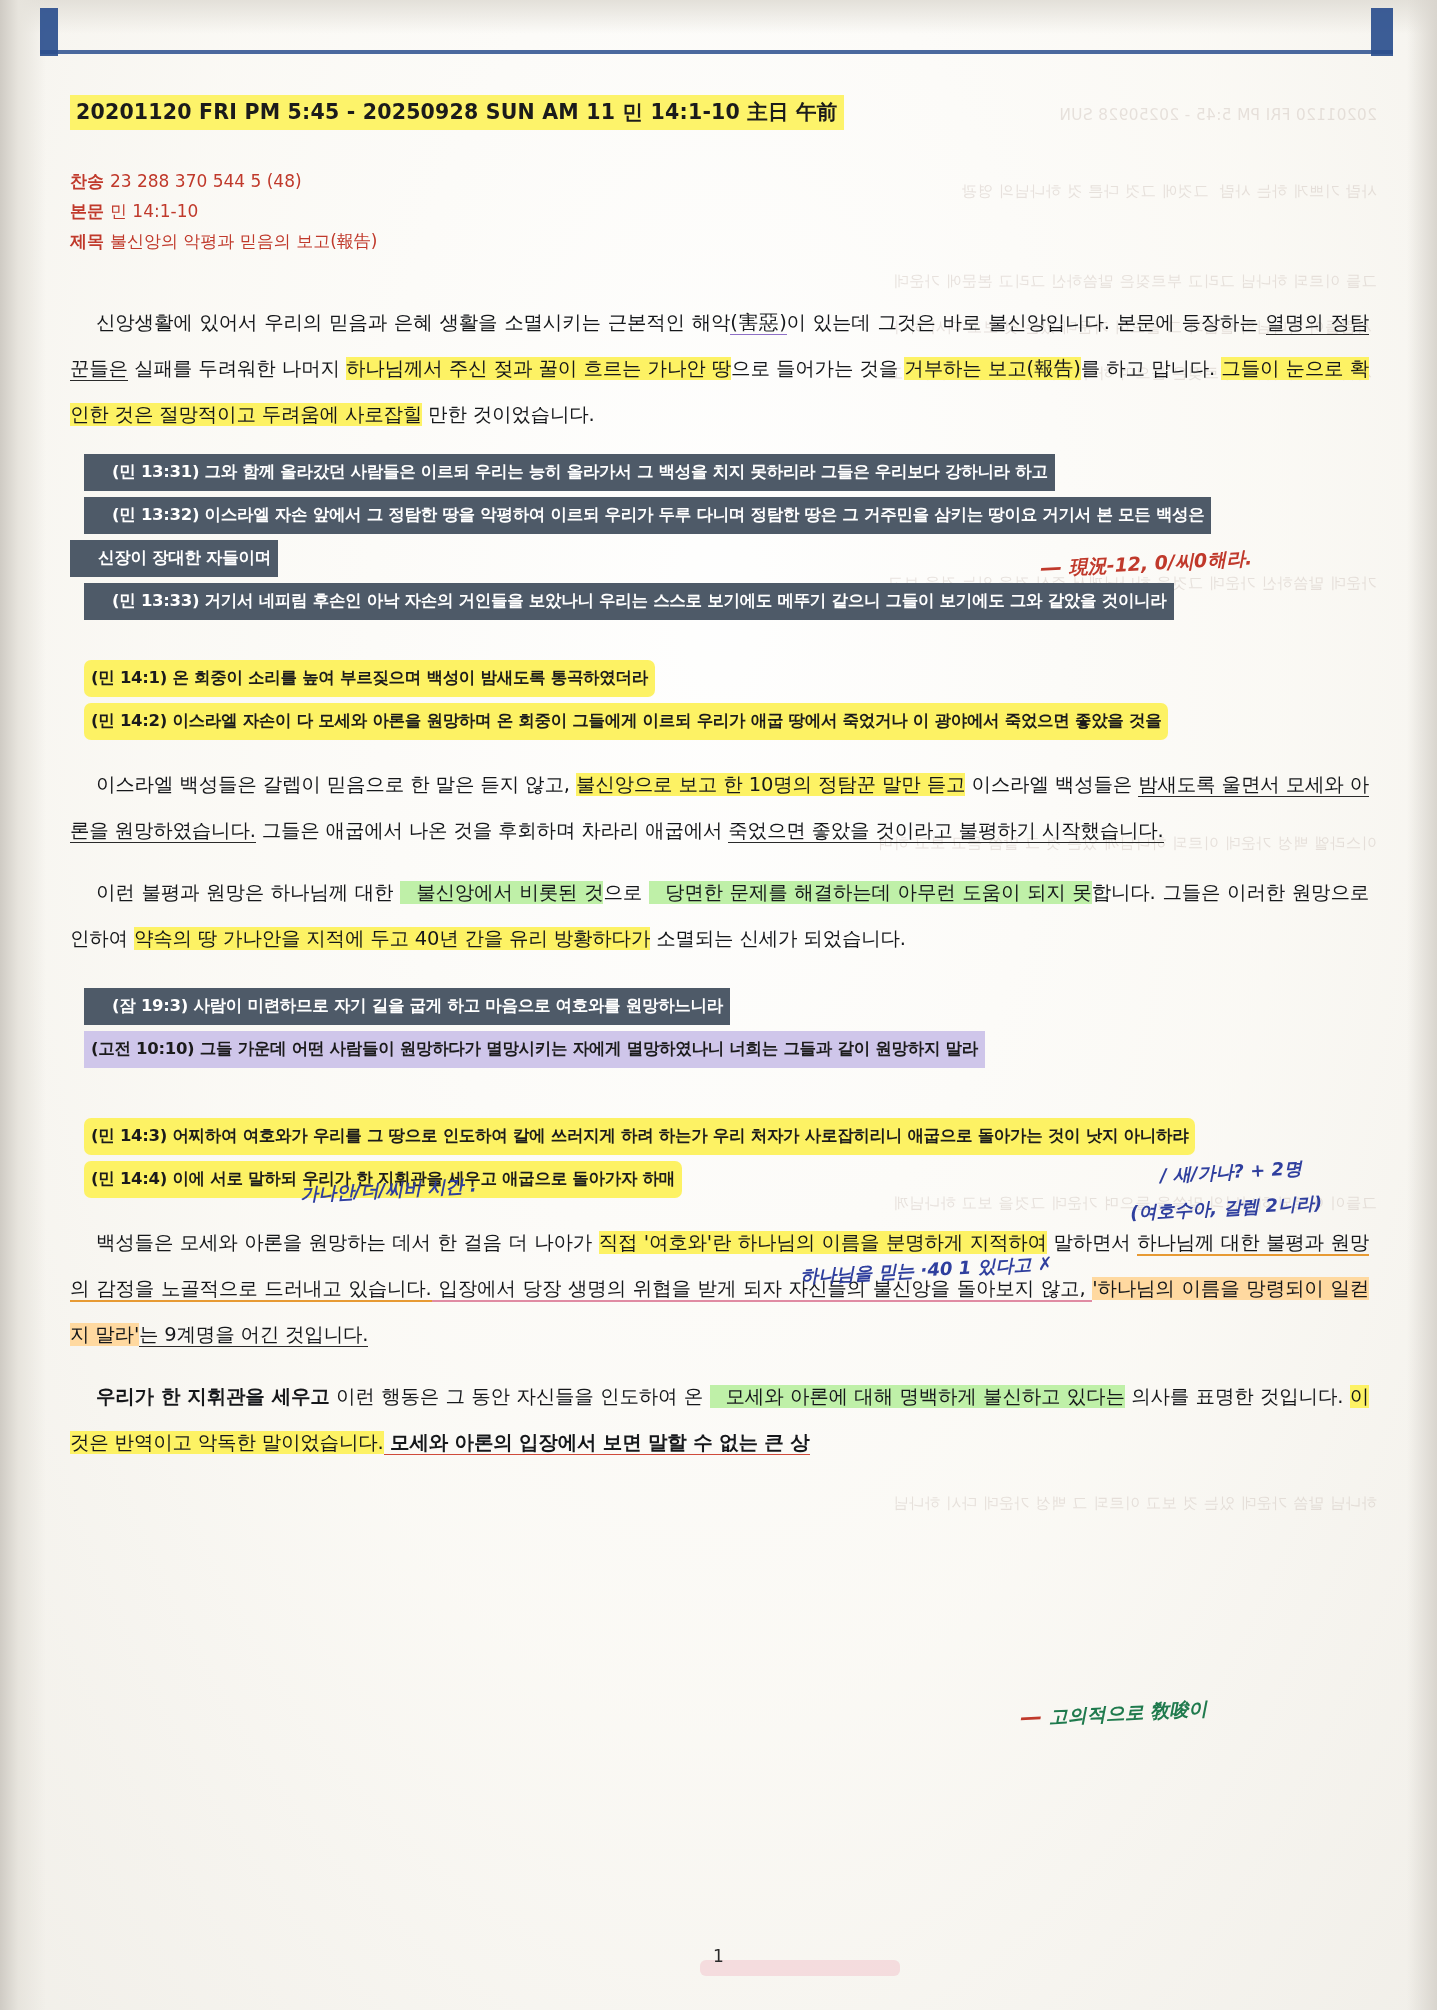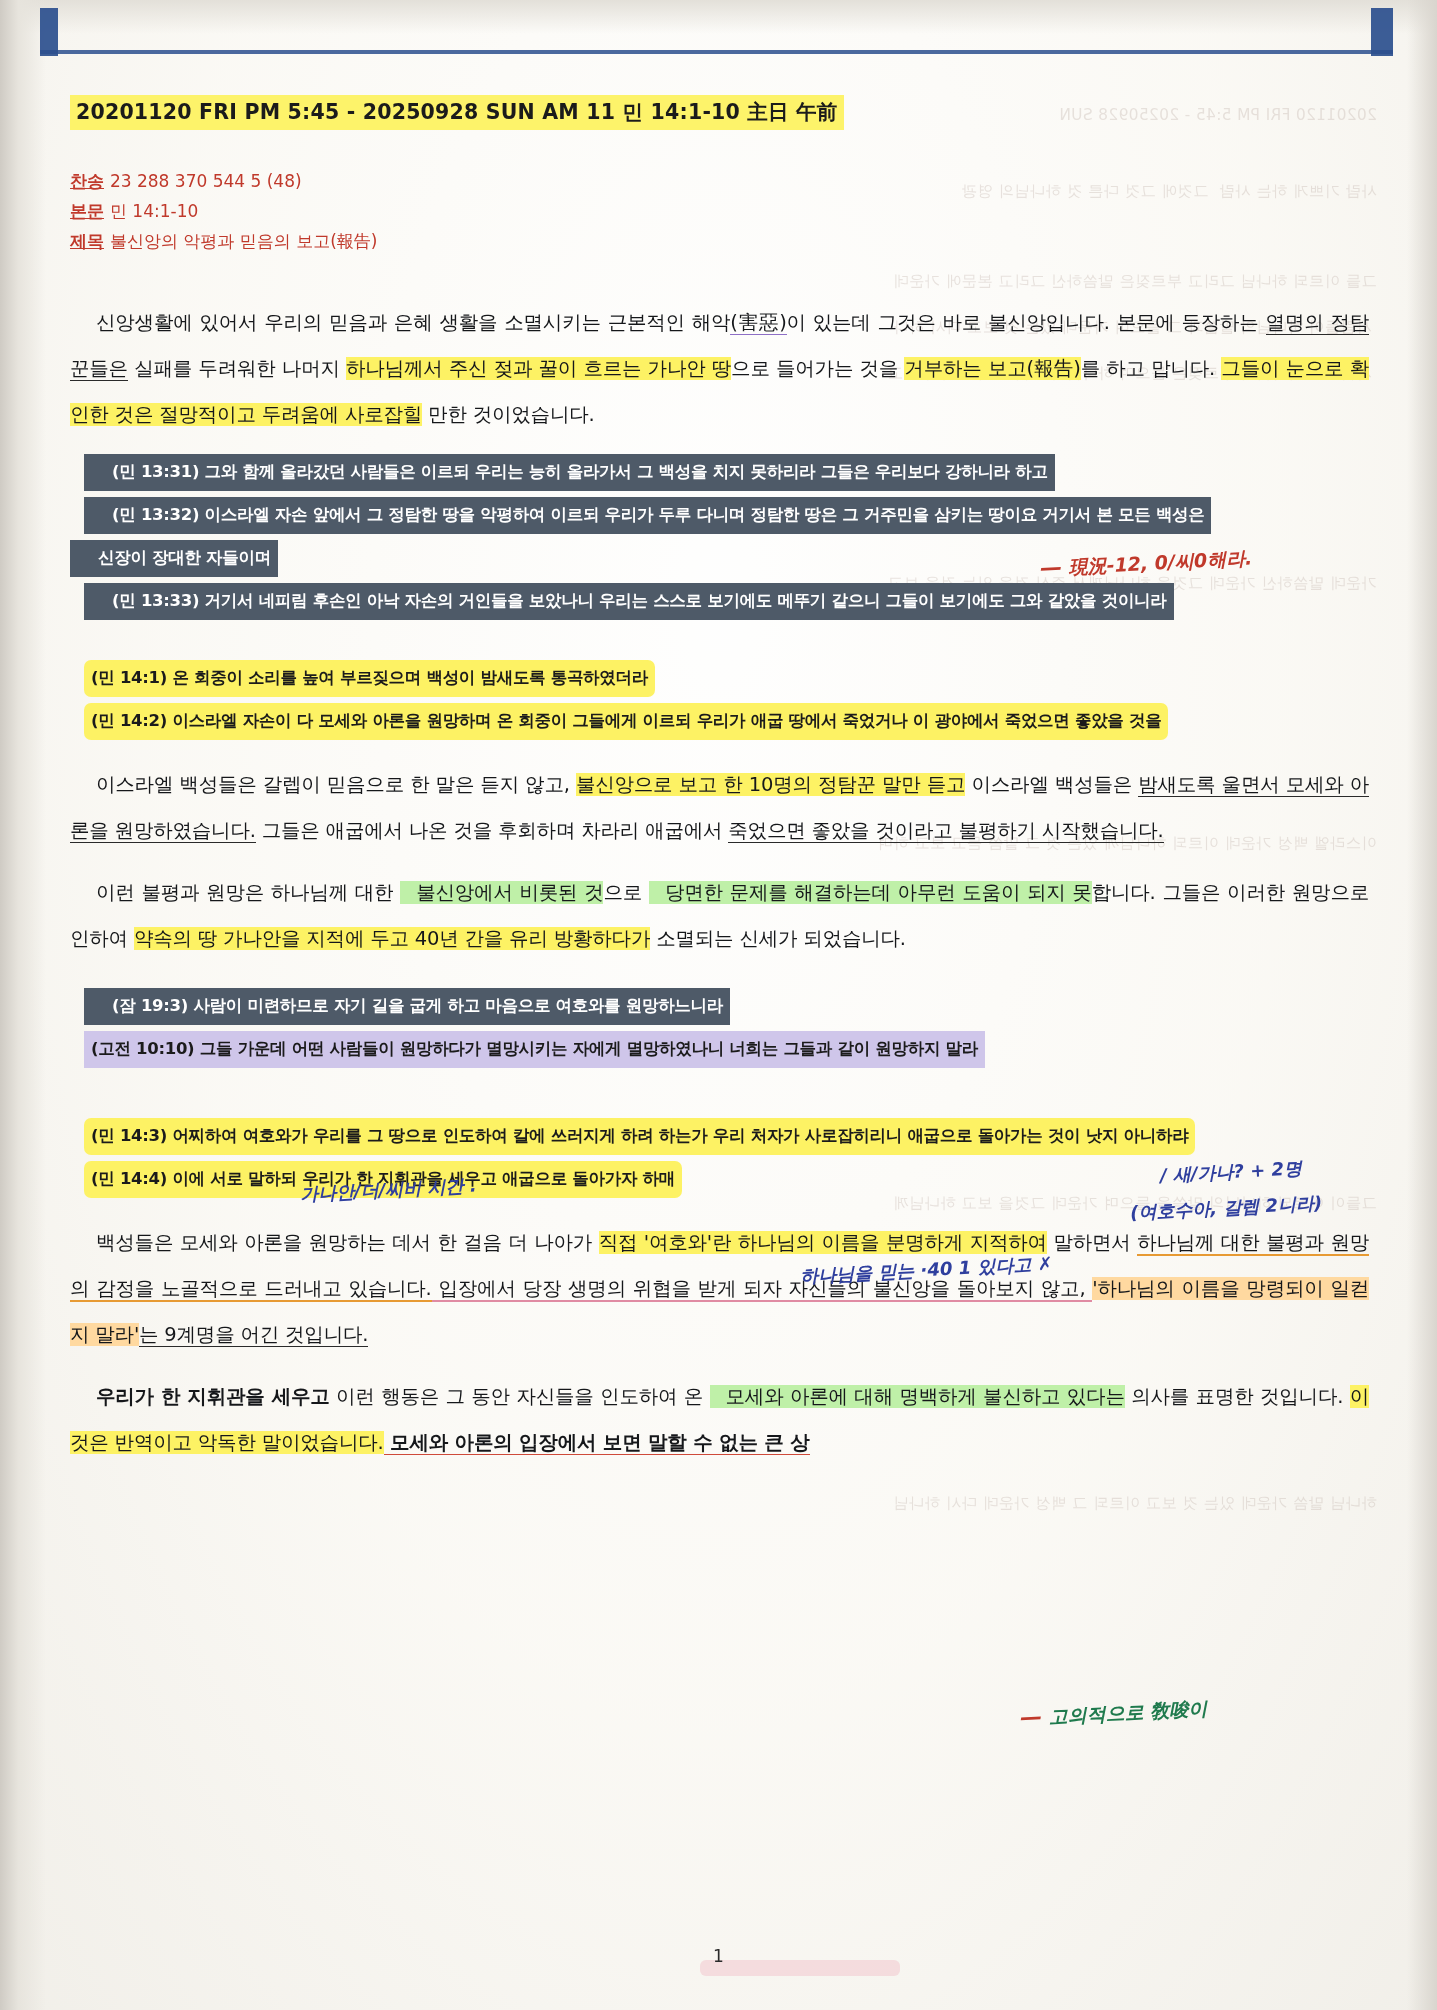--- a/index.html
+++ b/index.html
@@ -100,21 +100,21 @@
     padding: 3px 6px 4px 6px;
   }
 
   .meta {
     margin-top: 36px;
     color: #c0392b;
     font-size: 17px;
     line-height: 30px;
     font-weight: 700;
   }
-  .meta .label { font-weight: 700; text-decoration: underline; }
+  .meta .label { font-weight: 700; }
   .meta .val { font-weight: 400; }
   .meta-row { white-space: pre; }
 
   p.body {
     font-size: 19.5px;
     color: #15171a;
     line-height: 46px;
     margin: 0;
     text-align: justify;
     letter-spacing: -0.2px;

